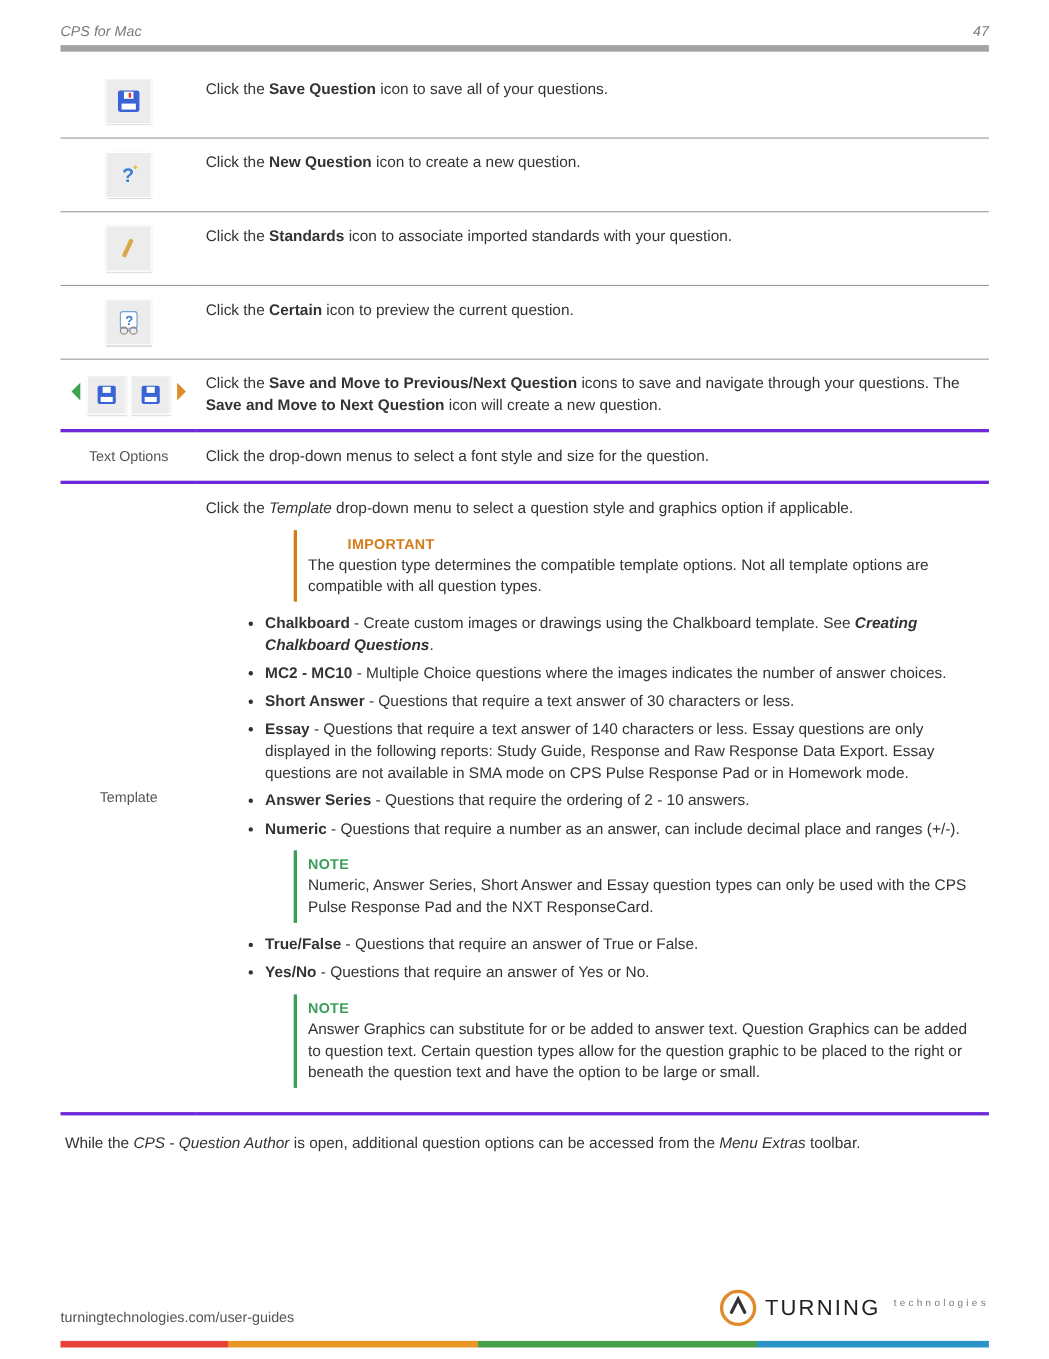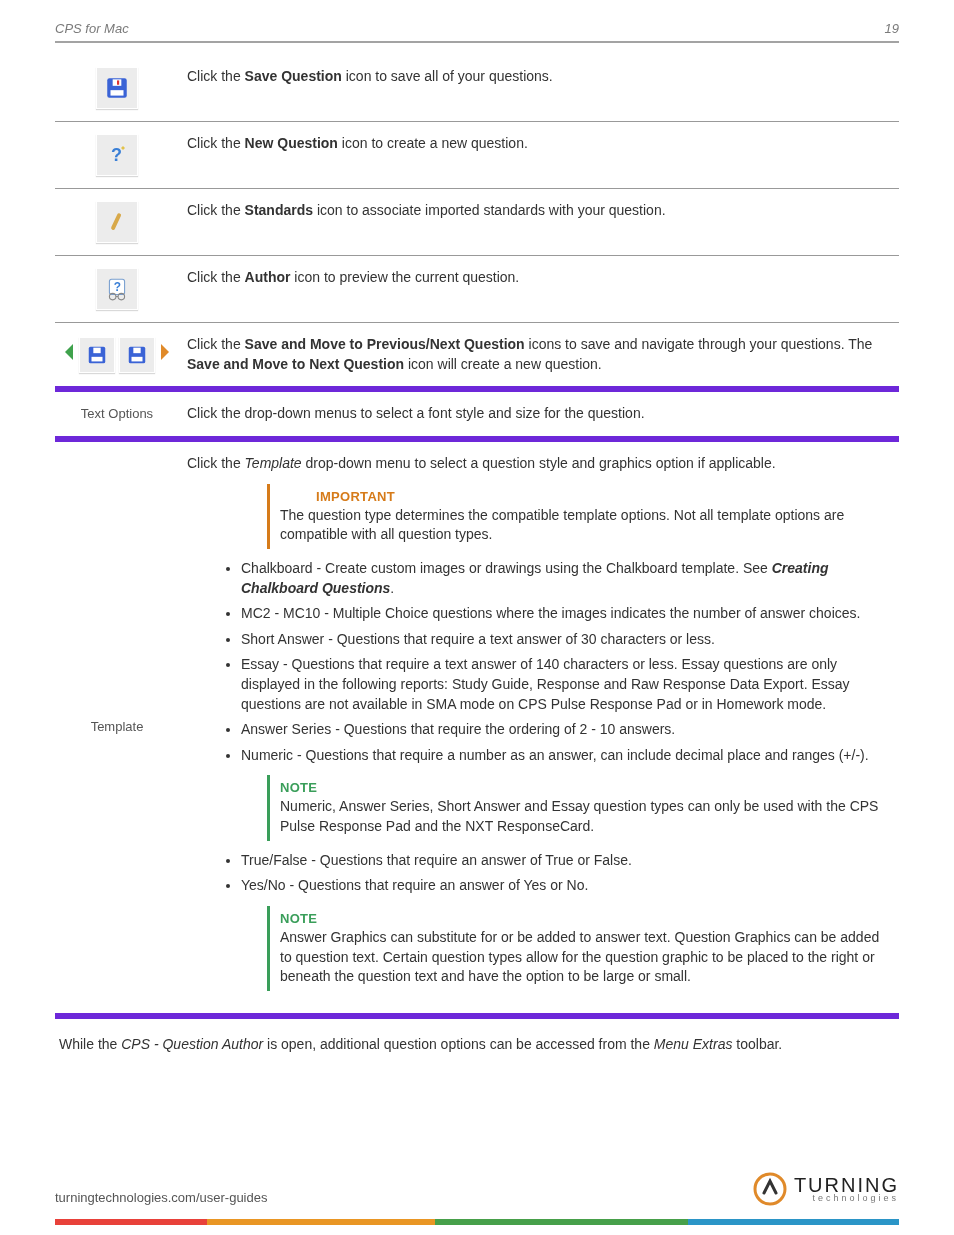--- a/index.html
+++ b/index.html
@@ -18,37 +18,37 @@
     padding: 20px 55px 0 55px;
     box-sizing: border-box;
     position: relative;
   }
   .page-header {
     display: flex;
     justify-content: space-between;
     font-style: italic;
     color: #7a7a7a;
     font-size: 13px;
-    border-bottom: 2px solid #a3a3a3;
+    border-bottom: 6px solid #a3a3a3;
     padding-bottom: 3px;
     margin-bottom: 12px;
   }
   .tbl {
     width: 100%;
     border-collapse: collapse;
   }
   .tbl td {
     vertical-align: top;
     padding: 12px 8px;
   }
   .row-divider td {
     border-bottom: 1px solid #999;
   }
   .row-light td {
-    border-bottom: 6px solid #6d28d9;
+    border-bottom: 3px solid #6d28d9;
   }
   .icon-cell {
     width: 96px;
     text-align: center;
     vertical-align: middle !important;
     color: #555;
     font-size: 13px;
   }
   .icon-box {
     display: inline-flex;
@@ -79,51 +79,51 @@
   ul.opts {
     margin: 0 0 0 40px;
     padding: 0 10px 0 14px;
     list-style: disc;
     color: #666;
   }
   ul.opts li {
     margin: 6px 0;
     color: #333;
   }
-  ul.opts li .tmpl-name { font-weight: normal; }
+  ul.opts li .tmpl-name { font-weight: bold; }
   .closing { margin: 16px 4px; font-size:14px; }
   .footer {
     position: absolute;
     left:0; right:0; bottom:0;
     padding: 0 55px 10px 55px;
     box-sizing: border-box;
   }
   .footer-top {
     display:flex; justify-content:space-between; align-items:flex-end;
     font-size:13px; color:#555;
     margin-bottom: 12px;
   }
   .tt-logo { display:flex; align-items:center; gap:6px;}
-  .tt-word { display:flex; flex-direction:column; line-height:.9;}
+  .tt-word { display:flex; flex-direction:row; line-height:.9;gap:12px;}
   .tt-main { font-size:20px; letter-spacing:2px; color:#222;}
   .tt-sub  { font-size:9px; letter-spacing:3px; color:#777; text-align:right;}
   .footer-bar {
     height:6px; width:100%;
     background: linear-gradient(to right,
       #e8413a 0 18%, #e99624 18% 45%, #47a04a 45% 75%, #2b95c7 75% 100%);
   }
 </style>
 </head>
 <body>
 
 <div class="page">
 
   <div class="page-header">
     <span>CPS for Mac</span>
-    <span>19</span>
+    <span>47</span>
   </div>
 
   <table class="tbl">
 
     <tbody>
         <tr class="row-divider">
       <td class="icon-cell">
         <span class="icon-box">
           <svg width="26" height="26" viewBox="0 0 24 24">
                 <rect x="3" y="3" width="18" height="18" rx="2" fill="#3a63d6"></rect>
@@ -172,21 +172,21 @@
           <svg width="26" height="26" viewBox="0 0 24 24">
                 <rect x="5" y="3" width="14" height="14" rx="2" fill="#fff" stroke="#7aa0d0"></rect>
                 <text x="9" y="14" font-size="11" font-weight="bold" fill="#3a7fd6">?</text>
                 <circle cx="8" cy="19" r="3" fill="none" stroke="#888"></circle>
                 <circle cx="16" cy="19" r="3" fill="none" stroke="#888"></circle>
                 <line x1="11" y1="19" x2="13" y2="19" stroke="#888"></line>
               </svg>
         </span>
       </td>
       <td>
-        <span>Click the </span><span class="bold">Author</span><span> icon to preview the current question.</span>
+        <span>Click the </span><span class="bold">Certain</span><span> icon to preview the current question.</span>
       </td>
     </tr>
 
     <tr class="row-light">
       <td class="icon-cell">
         <span class="icon-row">
           <span><svg width="12" height="28">
                   <polygon points="10,6 2,14 10,22" fill="#3fa24c"></polygon>
                 </svg></span>
           <span class="icon-mini">

